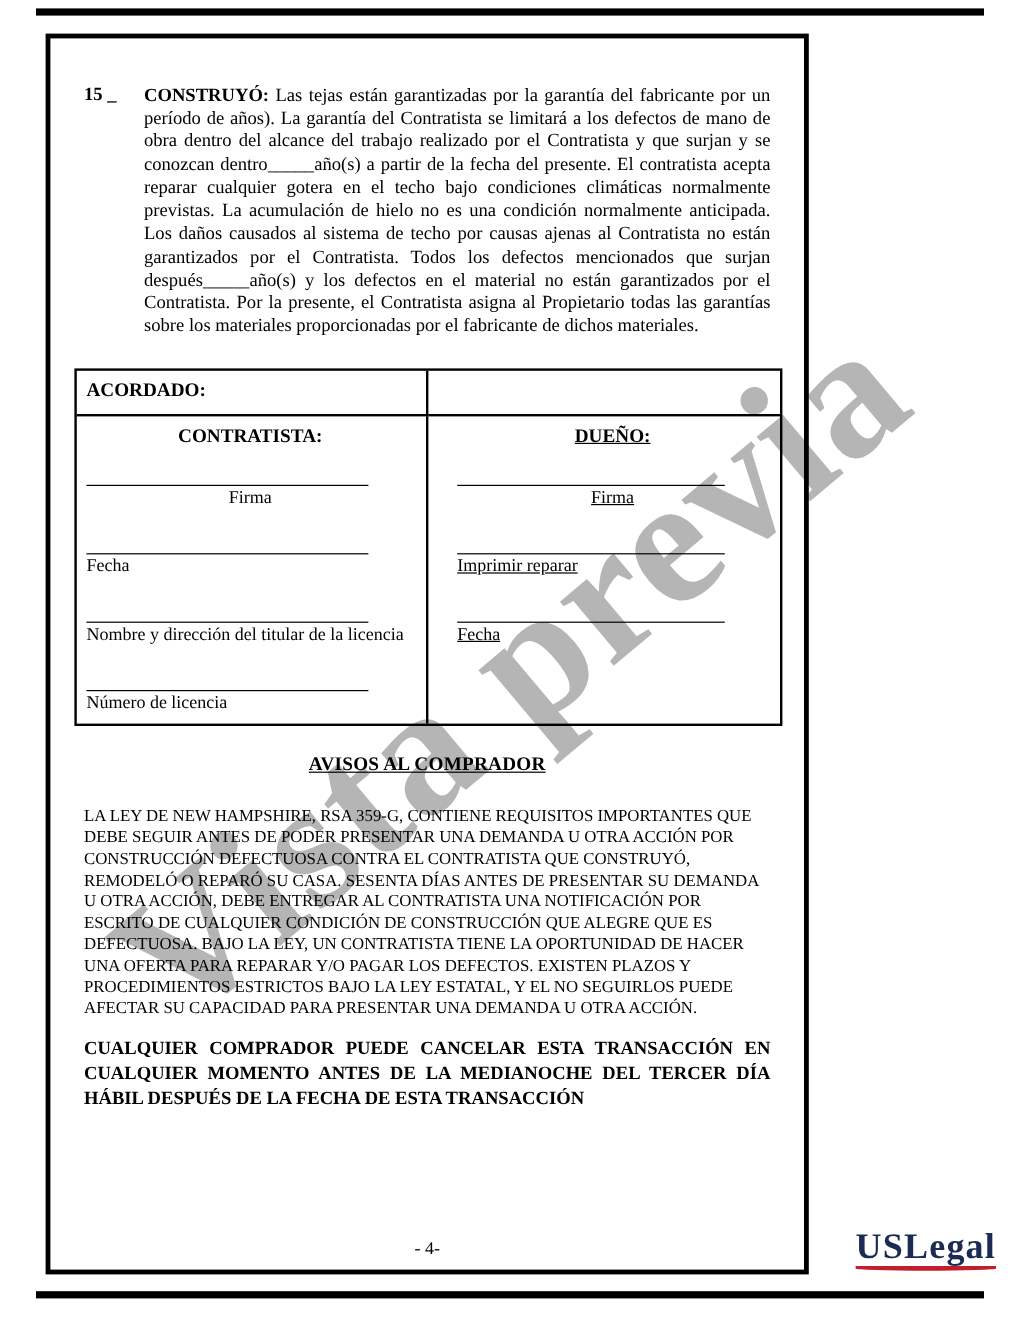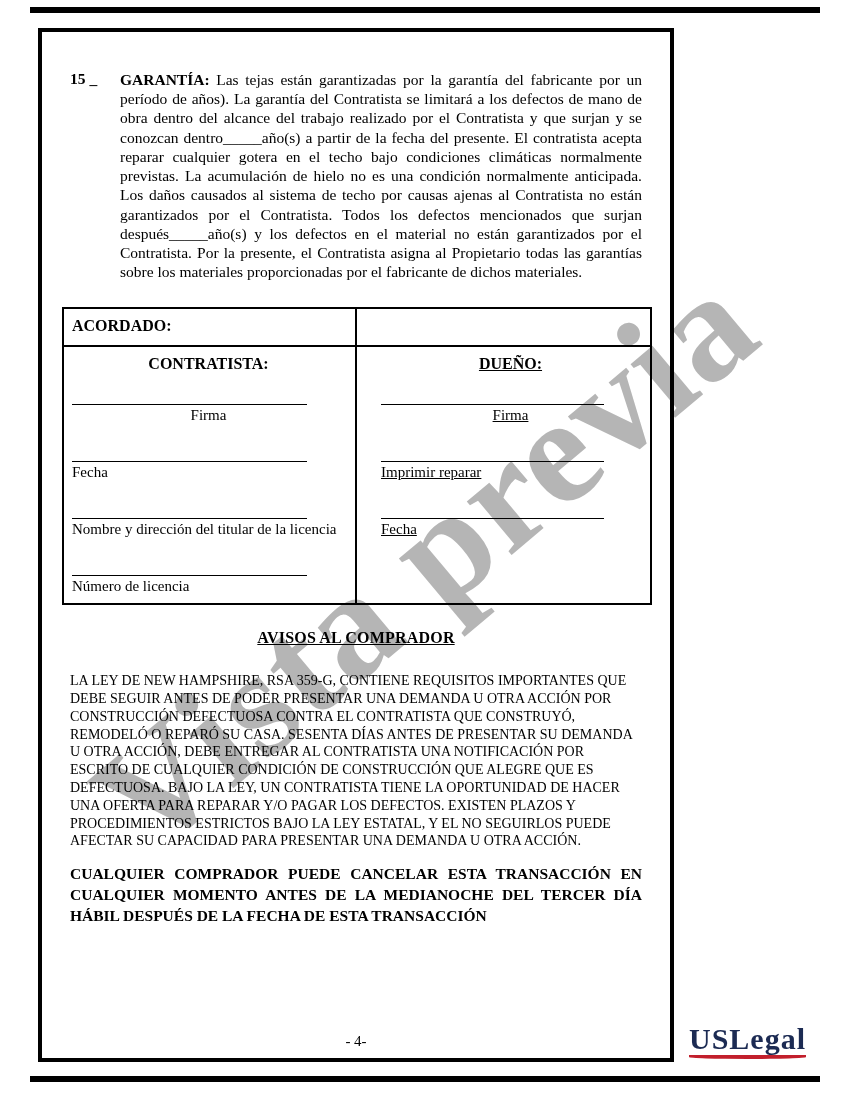--- a/index.html
+++ b/index.html
@@ -62,21 +62,21 @@
   .notices-body { margin-top:25px; font-size:14px; line-height:1.27; }
   .notices-note { margin-top:26px; font-style:italic; font-size:15.5px; }
   .cancellation { margin-top:14px; font-weight:bold; font-size:15.5px; line-height:1.35; text-align:justify; }
 
   
   .page-number {
     position:absolute; left:0; right:0; bottom:8px;
     text-align:center; font-size:15px;
   }
   .logo {
-    position:absolute; right:44px; top:1024px; z-index:2; text-align:center;
+    position:absolute; right:20px; top:1024px; z-index:2; text-align:center;
   }
   .logo-text {
     font-family:"Liberation Serif", serif; font-weight:bold;
     font-size:30px; color:#1c2b53; letter-spacing:1px; line-height:1;
   }
   .logo-swoosh {
     height:4px; background:#c21f2c; margin-top:1px;
     border-radius:0 0 100% 100% / 0 0 100% 100%;
   }
 </style>
@@ -88,21 +88,21 @@
   <div class="top-rule"></div>
 
   <div class="watermark">Vista previa</div>
 
   <div class="frame">
     <div class="content">
 
       <div class="sec">
         <div class="sec-num">15 _</div>
         <div class="sec-body">
-          <span class="sec-label">GARANTÍA:</span>
+          <span class="sec-label">CONSTRUYÓ:</span>
           <span>Las tejas están garantizadas por la garantía del fabricante por un período de años). La garantía del Contratista se limitará a los defectos de mano de obra dentro del alcance del trabajo realizado por el Contratista y que surjan y se conozcan dentro_____año(s) a partir de la fecha del presente. El contratista acepta reparar cualquier gotera en el techo bajo condiciones climáticas normalmente previstas. La acumulación de hielo no es una condición normalmente anticipada. Los daños causados al sistema de techo por causas ajenas al Contratista no están garantizados por el Contratista. Todos los defectos mencionados que surjan después_____año(s) y los defectos en el material no están garantizados por el Contratista. Por la presente, el Contratista asigna al Propietario todas las garantías sobre los materiales proporcionadas por el fabricante de dichos materiales.</span>
         </div>
       </div>
 
       <div class="agreement-table">
         <div class="at-cell at-header-left">ACORDADO:</div>
         <div class="at-cell at-header-right"></div>
 
         <div class="at-cell at-col-left">
           <div class="col-title">CONTRATISTA:</div>

